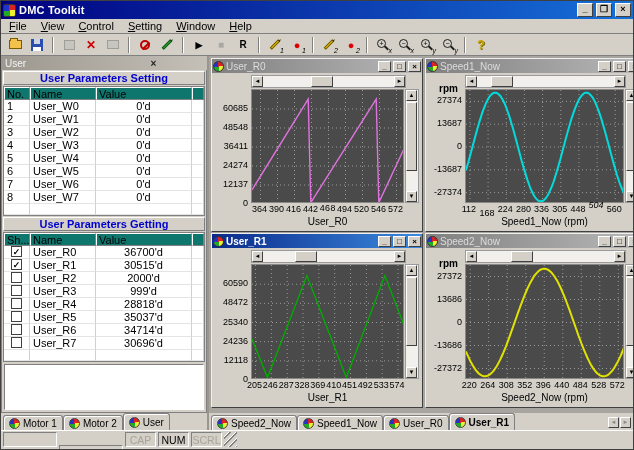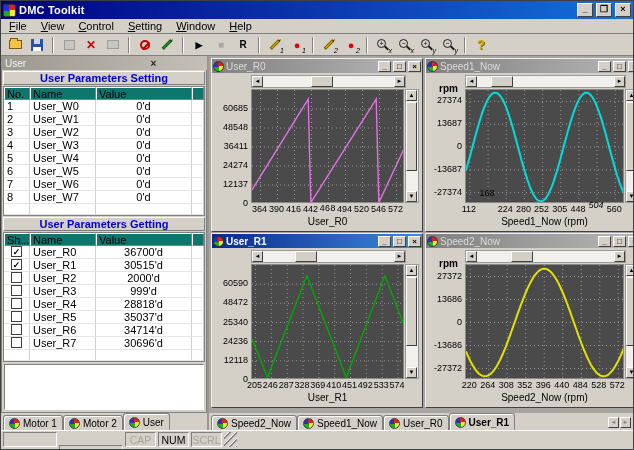--- a/index.html
+++ b/index.html
@@ -496,24 +496,24 @@
                 </div>
                 <span class="arr">▼</span>
               </div>
               <div class="ylab" style="left: 1px; top: 21.3767px;">27374</div>
               <div class="ylab" style="left: 1px; top: 44.1883px;">13687</div>
               <div class="ylab" style="left: 1px; top: 67px;">0</div>
               <div class="ylab" style="left: 1px; top: 89.8117px;">-13687</div>
               <div class="ylab" style="left: 1px; top: 112.623px;">-27374</div>
               <div class="unit" style="left: 12px; top: 9px;">rpm</div>
               <div class="xlab" style="left: 41.8939px; top: 130px;">112</div>
-              <div class="xlab" style="left: 60.0653px; top: 114px;">168</div>
+              <div class="xlab" style="left: 60.0653px; top: 134px;">168</div>
               <div class="xlab" style="left: 78.2367px; top: 130px;">224</div>
               <div class="xlab" style="left: 96.4082px; top: 130px;">280</div>
-              <div class="xlab" style="left: 114.58px; top: 130px;">252</div>
+              <div class="xlab" style="left: 114.58px; top: 130px;">336</div>
               <div class="xlab" style="left: 132.751px; top: 130px;">305</div>
               <div class="xlab" style="left: 150.922px; top: 130px;">448</div>
               <div class="xlab" style="left: 169.094px; top: 126px; font-style: italic;">504</div>
               <div class="xlab" style="left: 187.265px; top: 130px;">560</div>
               <div class="axis-title" style="left: 38px; top: 142px; width: 159px;">Speed1_Now (rpm)</div>
             </div>
           </div>
           <div class="cw cw2 active">
             <div class="tbar">
               <div class="cw-icon"></div>

